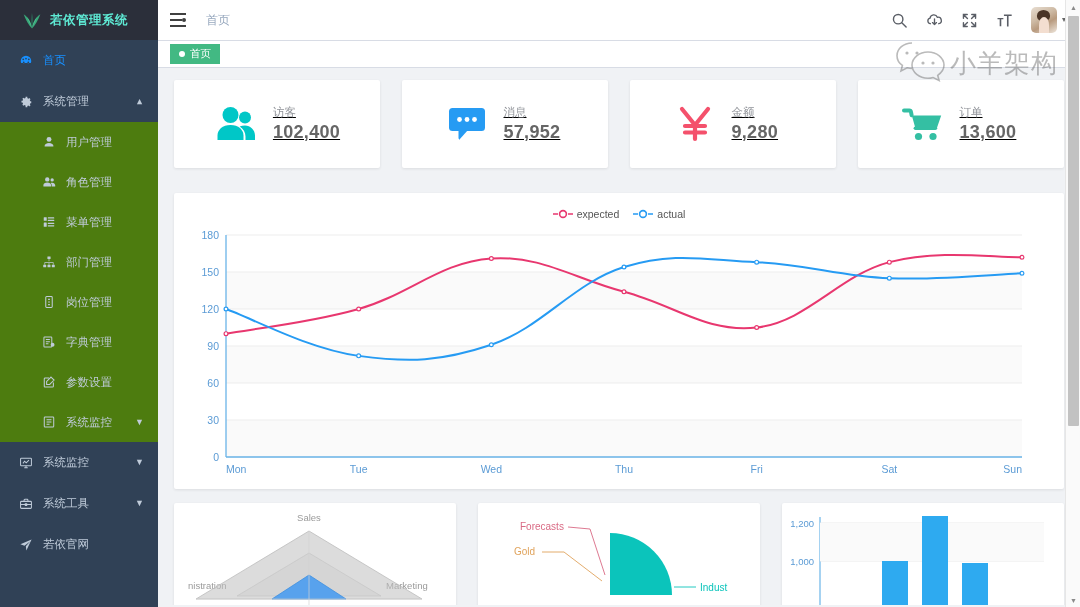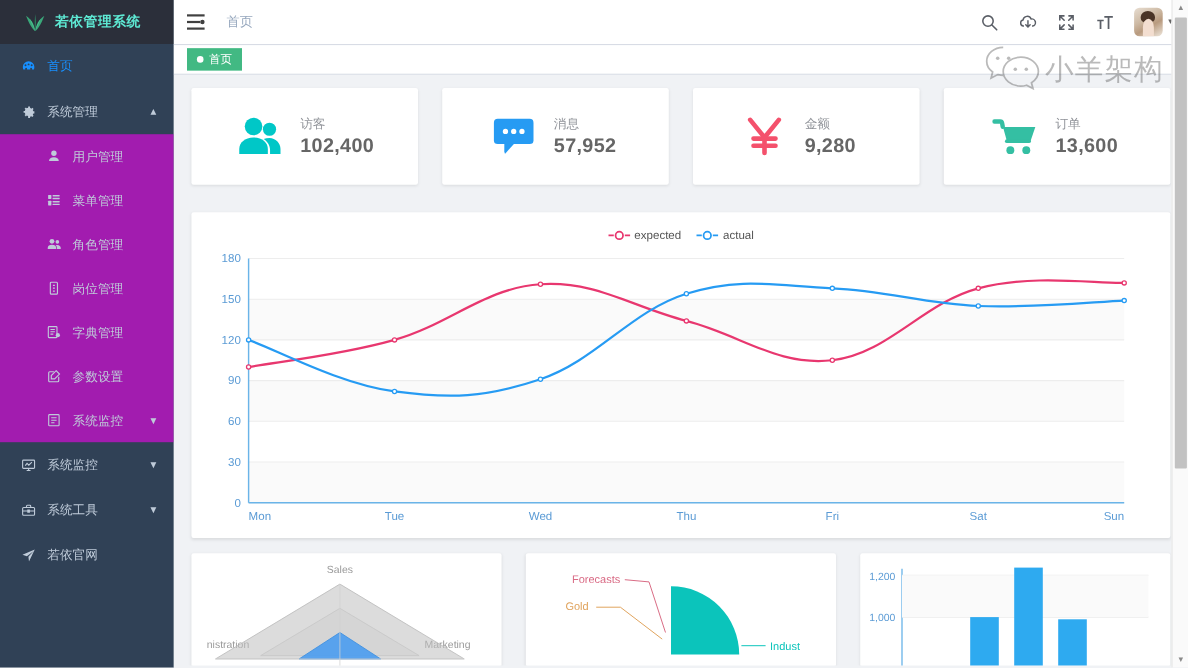--- a/index.html
+++ b/index.html
@@ -31,21 +31,21 @@
     padding-left: 18px; gap: 10px; cursor: pointer; position: relative;
   }
   .menu-item .mtext { font-size: 11.5px; color: #bfcbd9; white-space: nowrap; }
   .menu-item.active .mtext { color: #1890ff; }
   .menu-item.active .micon { color: #1890ff; }
   .micon {
     width: 15px; height: 15px; flex: 0 0 15px; color: #bfcbd9;
     display: flex; align-items: center; justify-content: center;
   }
   .micon svg { width: 14px; height: 14px; display: block; }
-  .sub-wrap { background: #a21caf; }
+  .sub-wrap { background: #4d7c0f; }
   .sub-item {
     height: 40px; display: flex; align-items: center;
     padding-left: 42px; gap: 10px; cursor: pointer;
   }
   .sub-item .mtext { font-size: 11.5px; color: #bfcbd9; }
   .sub-item .micon { width: 14px; flex: 0 0 14px; }
   .caret { position: absolute; right: 14px; color: #bfcbd9; font-size: 9px; line-height: 1; }
   .caret.up { transform: rotate(180deg); }
 
   
@@ -91,21 +91,21 @@
   }
   .tag-chip .chip-dot { width: 6px; height: 6px; border-radius: 50%; background: #fff; display: block; }
 
   .content { padding: 12px 16px 0 16px; height: calc(607px - 70px); overflow: hidden; }
 
   
   .cards { display: flex; gap: 22px; }
   .card {
     flex: 1 1 0; height: 88px; background: #fff; border-radius: 2px;
     box-shadow: 0 1px 3px rgba(0,0,0,.09);
-    display: flex; align-items: center; justify-content: center; gap: 15px;
+    display: flex; align-items: center; justify-content: center; gap: 15px; text-decoration: underline;
   }
   .card-ico { width: 44px; height: 44px; display: flex; align-items: center; justify-content: center; }
   .card-ico svg { display: block; }
   .card-txt { display: flex; flex-direction: column; align-items: flex-start; gap: 2px; min-width: 62px; }
   .card-label { font-size: 11.5px; color: #909399; }
   .card-value { font-size: 18px; font-weight: bold; color: #666; letter-spacing: .3px; }
 
   
   .panel {
     margin-top: 25px; background: #fff; border-radius: 2px;
@@ -195,43 +195,55 @@
                 <circle cx="8" cy="5" r="2.8"></circle>
                 <path d="M8 9c-3 0-5 1.6-5 3.4V13h10v-.6C13 10.6 11 9 8 9Z"></path>
               </svg>
           </span>
           <span class="mtext">用户管理</span>
         </div>
 
         <div class="sub-item">
           <span class="micon">
             <svg viewBox="0 0 16 16" fill="currentColor">
+                <circle cx="6" cy="5" r="2.5"></circle>
+                <path d="M6 8.6c-2.6 0-4.4 1.4-4.4 3V13h8.8v-1.4c0-1.6-1.8-3-4.4-3Z"></path>
+                <circle cx="11.6" cy="5.6" r="1.9"></circle>
+                <path d="M11.6 8.8c-.7 0-1.3.1-1.8.3.8.6 1.3 1.5 1.3 2.5V13h4v-1.2c0-1.4-1.5-3-3.5-3Z"></path>
+              </svg>
+          </span>
+          <span class="mtext">角色管理</span>
+        </div>
+
+        <div class="sub-item">
+          <span class="micon">
+            <svg viewBox="0 0 16 16" fill="currentColor">
                 <rect x="2" y="2.5" width="3.4" height="4.2" rx=".4"></rect>
                 <rect x="2" y="8.6" width="3.4" height="4.9" rx=".4"></rect>
                 <rect x="6.6" y="2.6" width="7.4" height="1.5" rx=".4"></rect>
                 <rect x="6.6" y="5.4" width="7.4" height="1.5" rx=".4"></rect>
                 <rect x="6.6" y="8.8" width="7.4" height="1.5" rx=".4"></rect>
                 <rect x="6.6" y="11.6" width="7.4" height="1.5" rx=".4"></rect>
               </svg>
           </span>
           <span class="mtext">菜单管理</span>
         </div>
 
         <div class="sub-item">
           <span class="micon">
             <svg viewBox="0 0 16 16" fill="currentColor">
-                <circle cx="6" cy="5" r="2.5"></circle>
-                <path d="M6 8.6c-2.6 0-4.4 1.4-4.4 3V13h8.8v-1.4c0-1.6-1.8-3-4.4-3Z"></path>
-                <circle cx="11.6" cy="5.6" r="1.9"></circle>
-                <path d="M11.6 8.8c-.7 0-1.3.1-1.8.3.8.6 1.3 1.5 1.3 2.5V13h4v-1.2c0-1.4-1.5-3-3.5-3Z"></path>
-              </svg>
-          </span>
-          <span class="mtext">角色管理</span>
-        </div>
-
+                <rect x="6.2" y="1.6" width="3.6" height="3" rx=".3"></rect>
+                <rect x="1.4" y="11" width="3.4" height="3" rx=".3"></rect>
+                <rect x="6.3" y="11" width="3.4" height="3" rx=".3"></rect>
+                <rect x="11.2" y="11" width="3.4" height="3" rx=".3"></rect>
+                <path d="M7.6 4.6h.8v2.6h-.8zM3 8.2h10v.8H3zM2.8 8.4h.8v2.6h-.8zM7.6 8.4h.8v2.6h-.8zM12.4 8.4h.8v2.6h-.8z"></path>
+              </svg>
+          </span>
+          <span class="mtext">部门管理</span>
+        </div>
 
         <div class="sub-item">
           <span class="micon">
             <svg viewBox="0 0 16 16" fill="none" stroke="currentColor" stroke-width="1.2">
                 <rect x="4.3" y="1.8" width="7.4" height="12.4" rx="1"></rect>
                 <path d="M7 5h2M7 8h2M7 11h2" stroke-width="1.3"></path>
               </svg>
           </span>
           <span class="mtext">岗位管理</span>
         </div>

